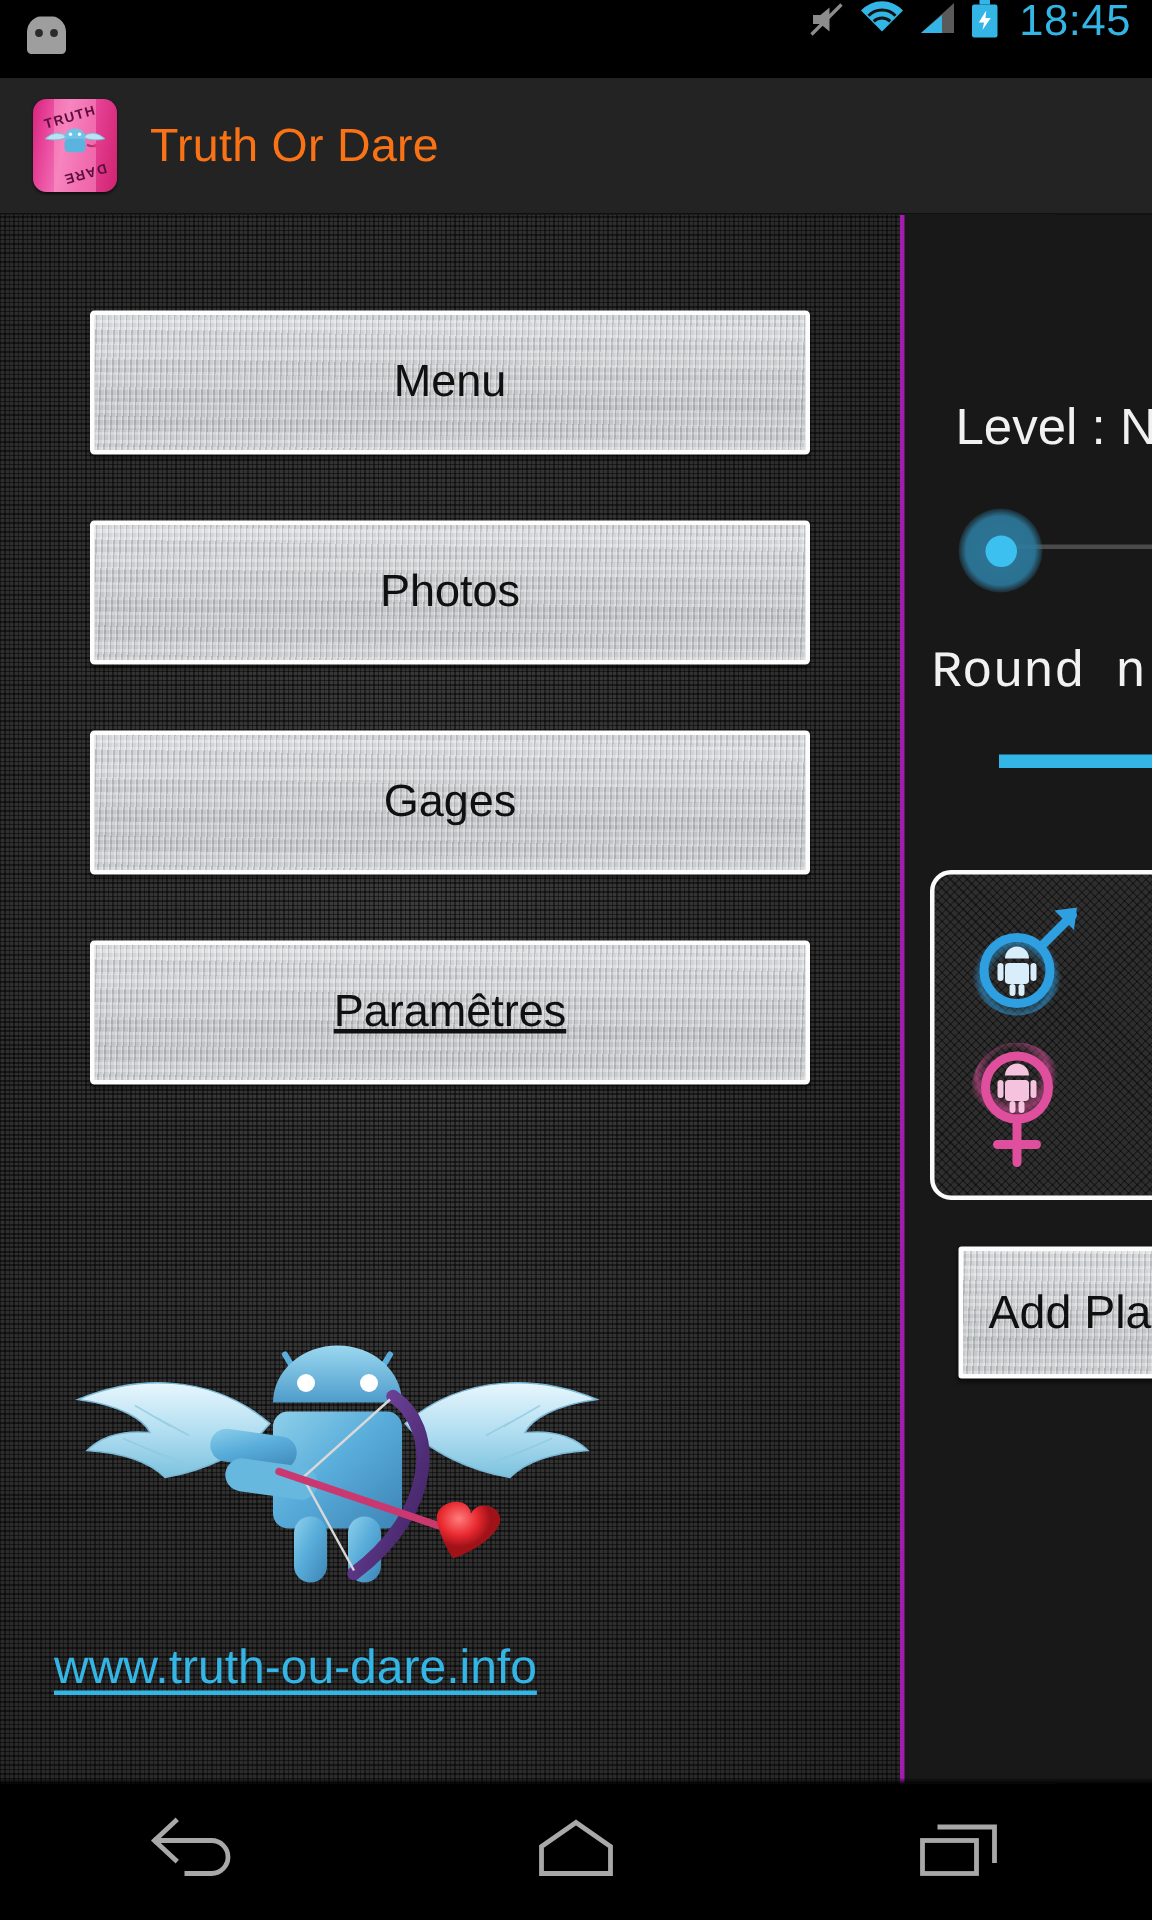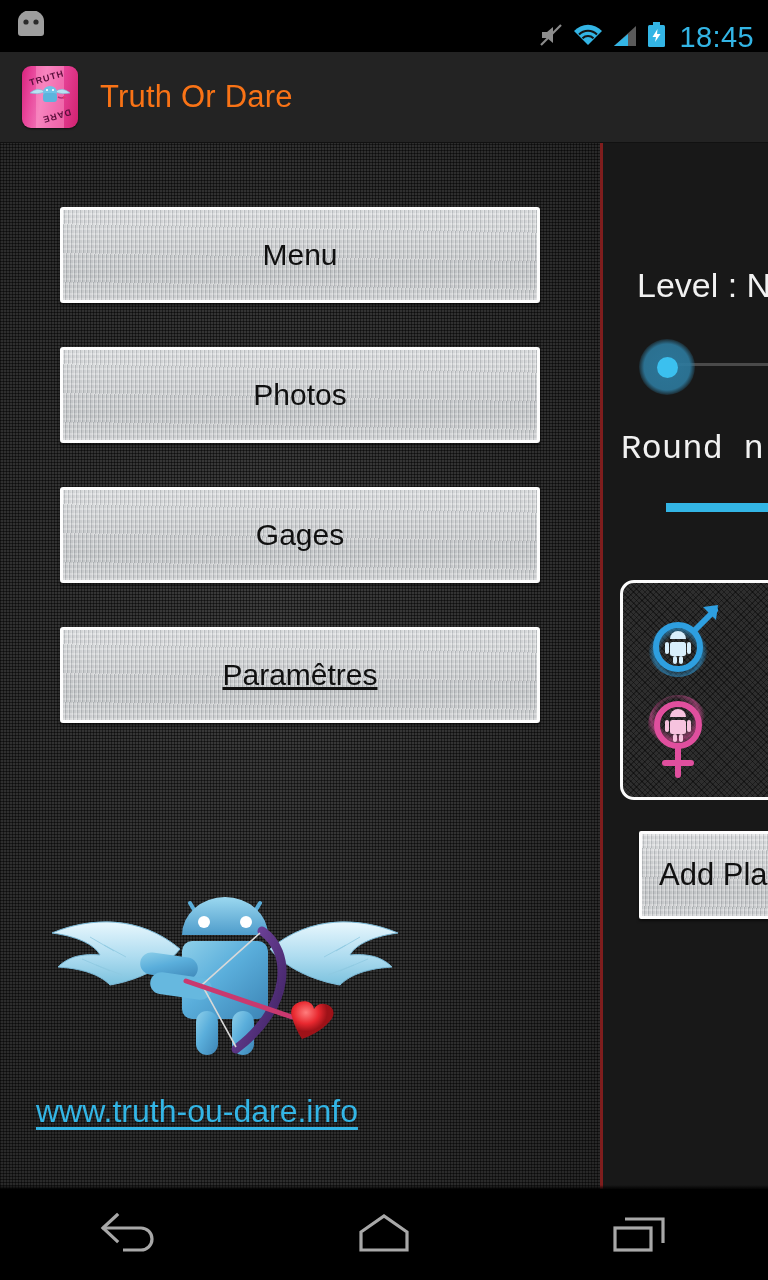--- a/index.html
+++ b/index.html
@@ -30,21 +30,21 @@
     align-items: center;
     z-index: 40;
   }
   .status-left {
     display: flex; align-items: center;
     padding-left: 14px;
   }
   .status-right {
     position: absolute;
     right: 14px; top: 0; height: 52px;
-    display: flex; align-items: flex-end; gap: 9px;
+    display: flex; align-items: flex-start; gap: 9px;
   }
   .status-clock {
     color: #33b5e5;
     font-size: 29px;
     letter-spacing: 0.4px;
     margin-left: 4px;
     line-height: 1;
   }
 
   
@@ -104,21 +104,21 @@
     font-size: 31px;
     font-weight: normal;
     letter-spacing: 0.2px;
   }
 
   
   .content {
     position: absolute;
     top: 143px; left: 0;
     width: 704px; height: 1046px;
-    background: #7f1d1d;
+    background: #a21caf;
   }
 
   
   .left-pane {
     position: absolute;
     top: 0; left: 0;
     width: 600px; height: 1046px;
     background-color: #2b2b2b;
     background-image:
       repeating-linear-gradient(0deg,  rgba(0,0,0,.42) 0px, rgba(0,0,0,.42) 1px, rgba(255,255,255,.025) 1px, rgba(255,255,255,.025) 3px),

